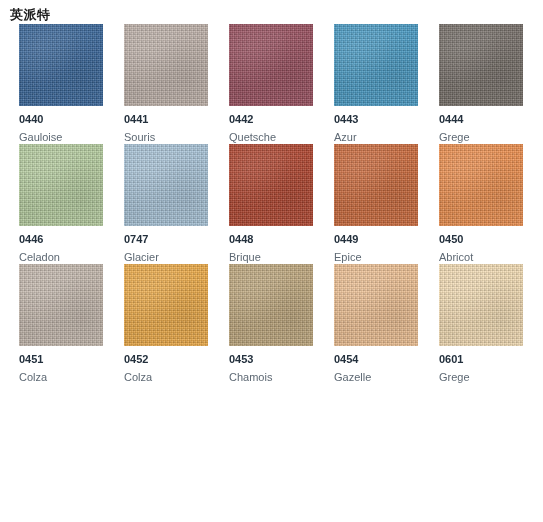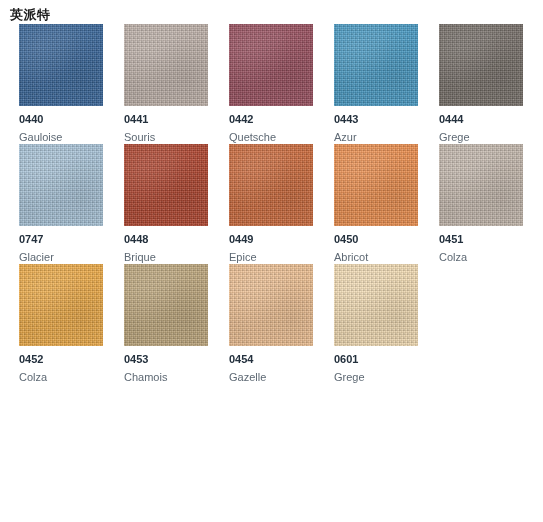--- a/index.html
+++ b/index.html
@@ -147,20 +147,28 @@
       </div>
       <div class="swatch-cell">
         <div class="swatch-chip" style="background-color: rgb(119, 112, 106);">
           <div class="tex"></div>
           <div class="speck"></div>
         </div>
         <div class="swatch-code">0444</div>
         <div class="swatch-name">Grege</div>
       </div>
       <div class="swatch-cell">
+        <div class="swatch-chip" style="background-color: rgb(182, 205, 160);">
+          <div class="tex"></div>
+          <div class="speck"></div>
+        </div>
+        <div class="swatch-code">0446</div>
+        <div class="swatch-name">Celadon</div>
+      </div>
+      <div class="swatch-cell">
         <div class="swatch-chip" style="background-color: rgb(169, 196, 216);">
           <div class="tex"></div>
           <div class="speck"></div>
         </div>
         <div class="swatch-code">0747</div>
         <div class="swatch-name">Glacier</div>
       </div>
       <div class="swatch-cell">
         <div class="swatch-chip" style="background-color: rgb(176, 70, 48);">
           <div class="tex"></div>

